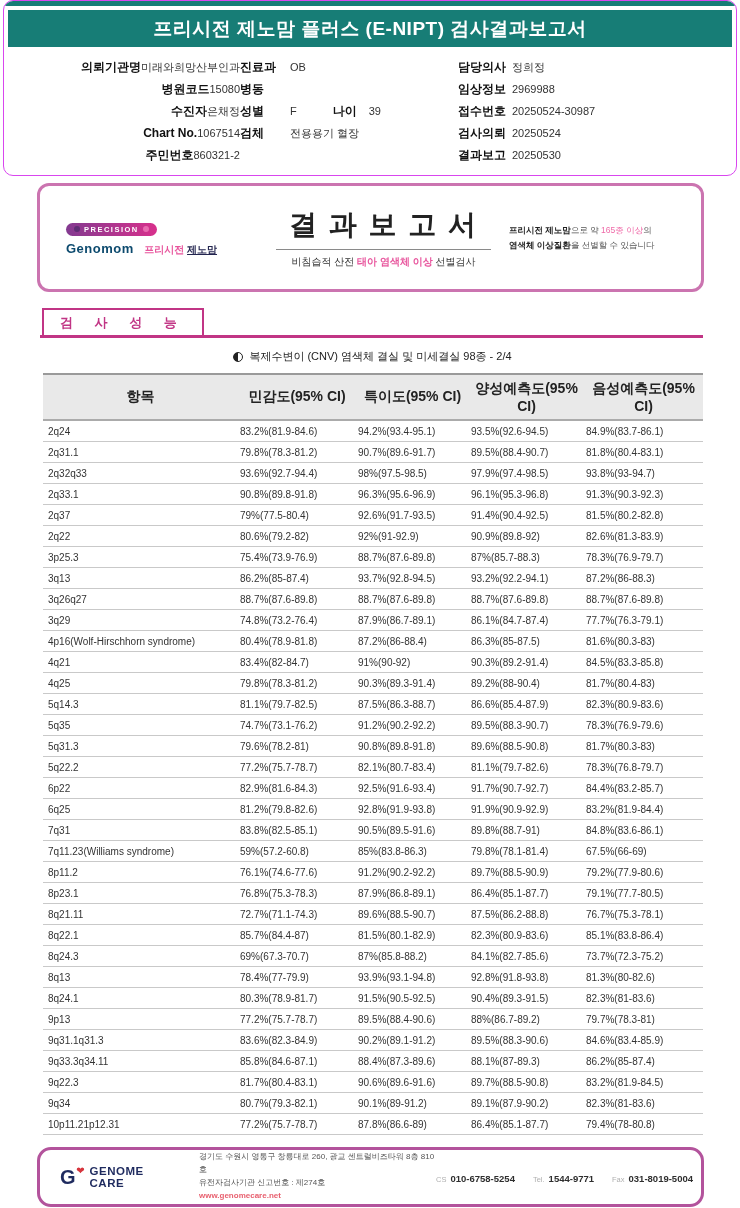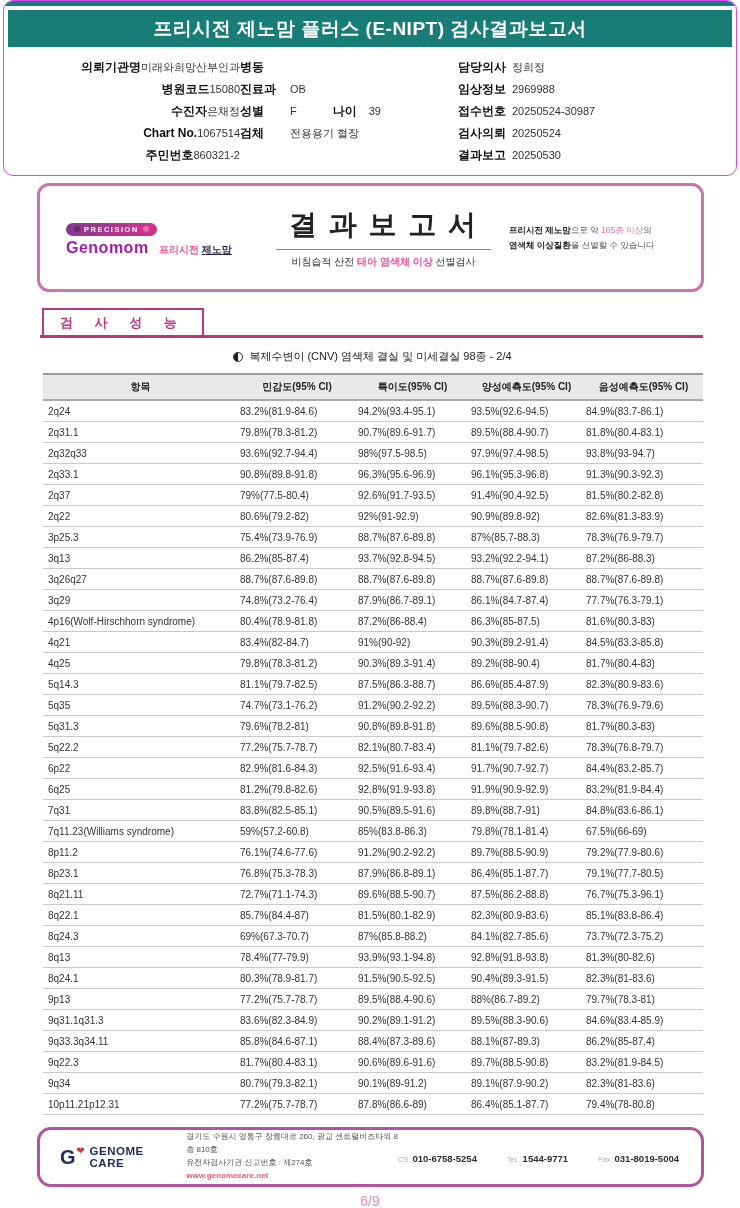--- a/index.html
+++ b/index.html
@@ -40,21 +40,21 @@
   .precision-badge {
     display: inline-flex; align-items: center; gap: 4px;
     background: linear-gradient(90deg, #833a90, #d8308c);
     color: #fff; font-size: 7.5px; font-weight: bold; letter-spacing: 1.5px;
     padding: 2px 8px; border-radius: 9px;
   }
   .badge-dot { width: 6px; height: 6px; border-radius: 50%; display: inline-block; }
   .badge-dot.l { background: #5e2d74; }
   .badge-dot.r { background: #e96ab0; }
   .brand-line { margin-top: 3px; white-space: nowrap; }
-  .brand-en { font-size: 16px; font-weight: bold; color: #a21caf; letter-spacing: 0.5px; }
+  .brand-en { font-size: 13px; font-weight: bold; color: #0c4a6e; letter-spacing: 0.5px; }
   .brand-ko { font-size: 10px; font-weight: bold; margin-left: 6px; }
   .brand-ko .pk { color: #e8559d; }
   .brand-ko .dk { color: #23254f; text-decoration: underline; }
   .title-block { flex: 1; text-align: center; }
   .report-title { font-size: 28px; font-weight: bold; color: #222; letter-spacing: 2px; }
   .title-rule { width: 215px; border: 0; border-top: 1px solid #8a8a8a; margin: 5px auto 5px; }
   .report-subtitle { font-size: 10px; color: #333; }
   .report-subtitle .pk { color: #e8559d; font-weight: bold; }
   .note-block { width: 192px; padding-right: 0; font-size: 8.5px; color: #555; line-height: 1.7; }
   .note-block .bd { color: #222; font-weight: bold; }
@@ -70,21 +70,21 @@
   }
   .section-sub { display: flex; align-items: center; margin: 11px 0 9px 2px; font-size: 11px; color: #222; justify-content: center; }
   .half-circle {
     width: 10px; height: 10px; border-radius: 50%;
     border: 1px solid #222; margin-right: 6px; flex: 0 0 auto;
     background: linear-gradient(90deg, #222 50%, #fff 50%);
   }
   
   table.perf { width: 660px; margin: 0 0 0 3px; border-collapse: collapse; table-layout: fixed; }
   table.perf th {
-    background: #e9e9e9; font-size: 10px; font-weight: bold; color: #222;
+    background: #e9e9e9; font-size: 14px; font-weight: bold; color: #222;
     border-top: 2px solid #9a9a9a; border-bottom: 2px solid #ababab;
     padding: 5px 3px; text-align: center; margin-left: 9px;
   }
   table.perf th:first-child { text-align: center; }
   table.perf td {
     font-size: 10px; color: #333; border-bottom: 1px solid #c9c9c9;
     padding: 4.5px 2px 4.5px 2px; white-space: nowrap; overflow: hidden;
   }
   table.perf td.c0 { padding-left: 5px; }
   
@@ -92,43 +92,43 @@
     margin: 12px 36px 0 37px; height: 60px;
     border: 3px solid #b3539c; border-radius: 14px;
     display: flex; align-items: center; background: #fff;
   }
   .gc-logo { display: flex; align-items: center; padding-left: 20px; }
   .gc-mark { position: relative; font-size: 20px; font-weight: bold; color: #1e2a5e; margin-right: 6px; }
   .gc-heart { position: absolute; top: -1px; right: -9px; font-size: 10px; color: #d6343c; }
   .gc-text { font-size: 11.5px; font-weight: bold; color: #1e2a5e; letter-spacing: 0.5px; margin-left: 8px; }
   .addr-block { margin-left: 20px; font-size: 8px; color: #555; line-height: 1.6; }
   .website { color: #e8606f; font-weight: bold; text-decoration: none; }
-  .contacts { margin-left: auto; padding-right: 22px; display: flex; gap: 30px; align-items: flex-end; }
+  .contacts { margin-left: auto; padding-right: 8px; display: flex; gap: 18px; align-items: flex-end; }
   .contact { white-space: nowrap; }
   .contact .cl { font-size: 7.5px; color: #b0b0b0; margin-right: 4px; }
   .contact .cv { font-size: 9.5px; font-weight: bold; color: #2e2e2e; }
   .page-num { text-align: center; margin-top: 6px; font-size: 14px; color: #ef87b5; }
 </style>
 </head>
 <body>
 
 <div class="header-card">
   <div class="teal-strip"></div>
   <div class="banner">프리시전 제노맘 플러스 (E-NIPT) 검사결과보고서</div>
   <div class="patient-grid">
     <div class="p-col1">
         <div class="p-row"><span class="p-label">의뢰기관명</span><span class="p-value">미래와희망산부인과</span></div>
         <div class="p-row"><span class="p-label">병원코드</span><span class="p-value">15080</span></div>
         <div class="p-row"><span class="p-label">수진자</span><span class="p-value">은채정</span></div>
         <div class="p-row"><span class="p-label">Chart No.</span><span class="p-value">1067514</span></div>
         <div class="p-row"><span class="p-label">주민번호</span><span class="p-value">860321-2</span></div>
       </div>
     <div class="p-col2">
+        <div class="p-row"><span class="p-label">진료과</span><span class="p-value">OB</span></div>
         <div class="p-row"><span class="p-label">병동</span><span class="p-value"></span></div>
-        <div class="p-row"><span class="p-label">진료과</span><span class="p-value">OB</span></div>
         <div class="p-row"><span class="p-label">성별</span><span class="p-value">F</span><span class="p-label p-label2">나이</span><span class="p-value">39</span></div>
         <div class="p-row"><span class="p-label">검체</span><span class="p-value">전용용기 혈장</span></div>
       </div>
     <div class="p-col3">
         <div class="p-row"><span class="p-label">담당의사</span><span class="p-value">정희정</span></div>
         <div class="p-row"><span class="p-label">임상정보</span><span class="p-value">2969988</span></div>
         <div class="p-row"><span class="p-label">접수번호</span><span class="p-value">20250524-30987</span></div>
         <div class="p-row"><span class="p-label">검사의뢰</span><span class="p-value">20250524</span></div>
         <div class="p-row"><span class="p-label">결과보고</span><span class="p-value">20250530</span></div>
       </div>
@@ -344,21 +344,21 @@
           <td class="c1">76.8%(75.3-78.3)</td>
           <td class="c2">87.9%(86.8-89.1)</td>
           <td class="c3">86.4%(85.1-87.7)</td>
           <td class="c4">79.1%(77.7-80.5)</td>
         </tr>
         <tr>
           <td class="c0">8q21.11</td>
           <td class="c1">72.7%(71.1-74.3)</td>
           <td class="c2">89.6%(88.5-90.7)</td>
           <td class="c3">87.5%(86.2-88.8)</td>
-          <td class="c4">76.7%(75.3-96.1)</td>
+          <td class="c4">76.7%(75.3-78.1)</td>
         </tr>
         <tr>
           <td class="c0">8q22.1</td>
           <td class="c1">85.7%(84.4-87)</td>
           <td class="c2">81.5%(80.1-82.9)</td>
           <td class="c3">82.3%(80.9-83.6)</td>
           <td class="c4">85.1%(83.8-86.4)</td>
         </tr>
         <tr>
           <td class="c0">8q24.3</td>

